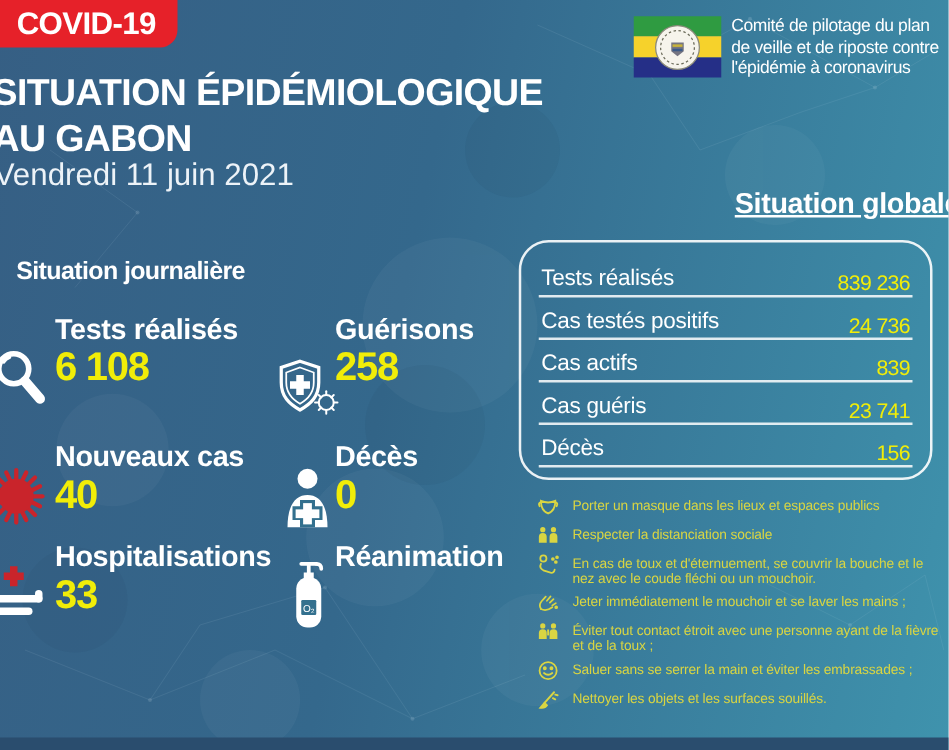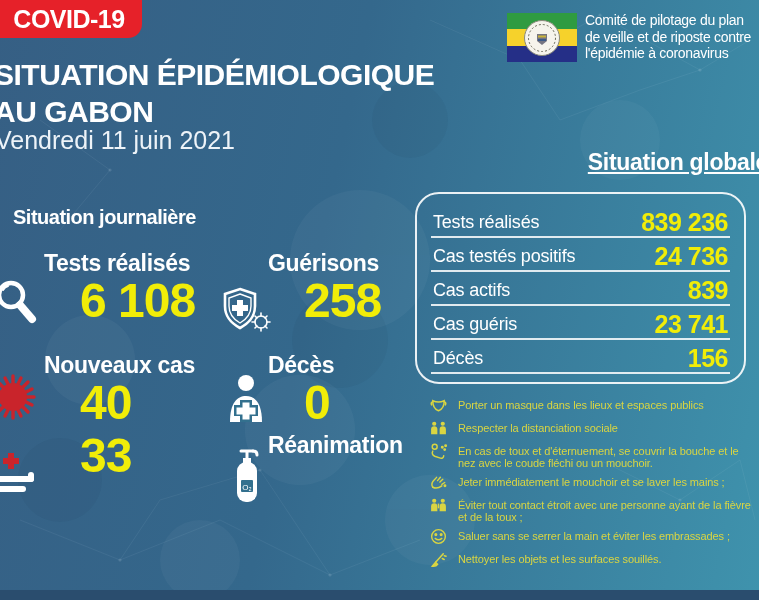--- a/index.html
+++ b/index.html
@@ -26,33 +26,33 @@
   
   .title{position:absolute;left:-6px;top:56px;color:#fff;font-weight:bold;font-size:30px;
     line-height:37px;letter-spacing:-0.5px;}
   .date{position:absolute;left:-5px;top:126px;color:#edf3f8;font-size:25px;font-weight:normal;}
   .daily-title{position:absolute;left:13px;top:206px;color:#fff;font-weight:bold;font-size:20px;
     letter-spacing:-0.5px;}
 
   
   .stat{position:absolute;}
   .stat-label{color:#fff;font-weight:bold;font-size:23px;letter-spacing:-0.3px;}
-  .stat-value{color:#f1ed08;font-weight:bold;font-size:48px;line-height:1.02;letter-spacing:-1px;margin-left:36px;}
+  .stat-value{color:#f1ed08;font-weight:bold;font-size:32px;line-height:1.02;letter-spacing:-1px;}
   .stat-icon{position:absolute;}
 
   
   .global-title{position:absolute;left:437px;top:149px;width:331px;text-align:right;color:#fff;
     font-weight:bold;font-size:23px;letter-spacing:-0.3px;text-decoration:underline;}
   .global-box{position:absolute;left:415px;top:192px;width:331px;height:192px;box-sizing:border-box;
     border:2px solid rgba(255,255,255,0.9);border-radius:24px;padding:10px 14px 8px 14px;
     display:flex;flex-direction:column;}
   .global-row{flex:1;display:flex;justify-content:space-between;align-items:flex-end;
     border-bottom:2px solid rgba(255,255,255,0.85);padding:0 2px;}
   .global-row .g-label{color:#fff;font-size:18px;margin-bottom:3px;letter-spacing:-0.2px;}
-  .global-row .g-value{color:#f1ed08;font-weight:bold;font-size:25px;letter-spacing:-0.5px;margin-bottom:-1px;}
+  .global-row .g-value{color:#f1ed08;font-weight:normal;font-size:17px;letter-spacing:-0.5px;margin-bottom:-1px;}
 
   
   .tips{position:absolute;left:429px;top:399px;width:328px;display:flex;flex-direction:column;gap:7px;}
   .tip{display:flex;gap:10px;align-items:flex-start;color:#d9d542;font-size:11px;line-height:12px;}
   .tip svg{flex:0 0 auto;margin-top:-3px;}
   .tip .tip-text{letter-spacing:-0.1px;}
 </style>
 </head>
 <body>
 
@@ -208,20 +208,21 @@
   </div>
   <div class="stat" style="left:44px;top:352px">
     <div class="stat-label">Nouveaux cas</div>
     <div class="stat-value">40</div>
   </div>
   <div class="stat" style="left:268px;top:352px">
     <div class="stat-label">Décès</div>
     <div class="stat-value">0</div>
   </div>
   <div class="stat" style="left:44px;top:432px">
+    <div class="stat-label">Hospitalisations</div>
     <div class="stat-value">33</div>
   </div>
   <div class="stat" style="left:268px;top:432px">
     <div class="stat-label">Réanimation</div>
   </div>
 
   <div class="global-title">Situation globale</div>
   <div class="global-box">
     <div class="global-row">
       <span class="g-label">Tests réalisés</span>

